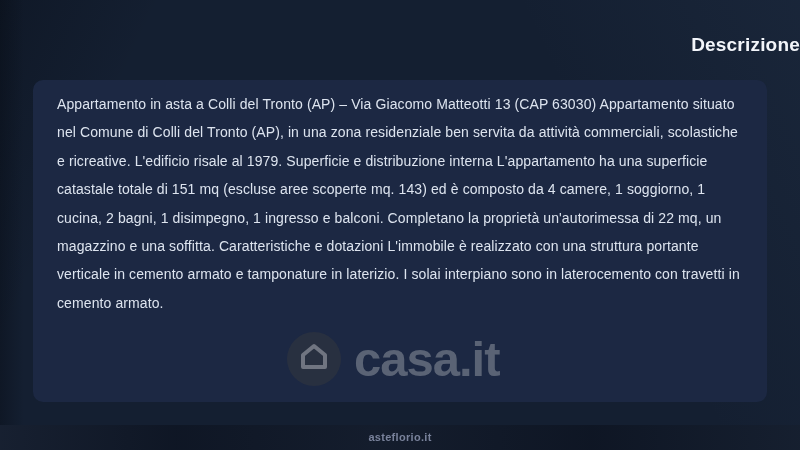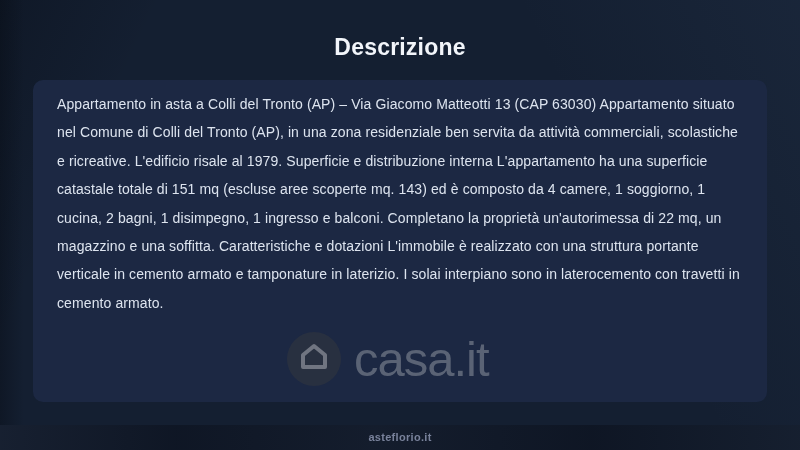--- a/index.html
+++ b/index.html
@@ -28,23 +28,23 @@
     height: 25px;
     background:
       linear-gradient(90deg, rgba(30,40,58,0.5) 0%, rgba(10,16,28,0.2) 22%, rgba(28,38,56,0.35) 47%, rgba(10,16,28,0.25) 74%, rgba(30,42,60,0.4) 100%),
       #101827;
   }
   .page-title {
     position: absolute;
     top: 34px;
     left: 0;
     width: 800px;
-    text-align: center;
+    text-align: right;
     color: #f2f5fa;
-    font-size: 23px;
+    font-size: 19px;
     font-weight: bold;
     letter-spacing: 0.2px;
   }
   .desc-panel {
     position: absolute;
     left: 33px;
     top: 80px;
     width: 734px;
     height: 322px;
     background: #1c2843;
@@ -75,21 +75,21 @@
     height: 54px;
     border-radius: 50%;
     background: rgba(44,50,64,0.80);
     display: flex;
     align-items: center;
     justify-content: center;
     flex: 0 0 auto;
   }
   .wm-text {
     font-size: 49px;
-    font-weight: normal;
+    font-weight: bold;
     color: rgba(148,153,163,0.52);
     letter-spacing: -1px;
     line-height: 54px;
   }
   .footer-site {
     position: absolute;
     left: 0;
     bottom: 7px;
     width: 800px;
     text-align: center;

